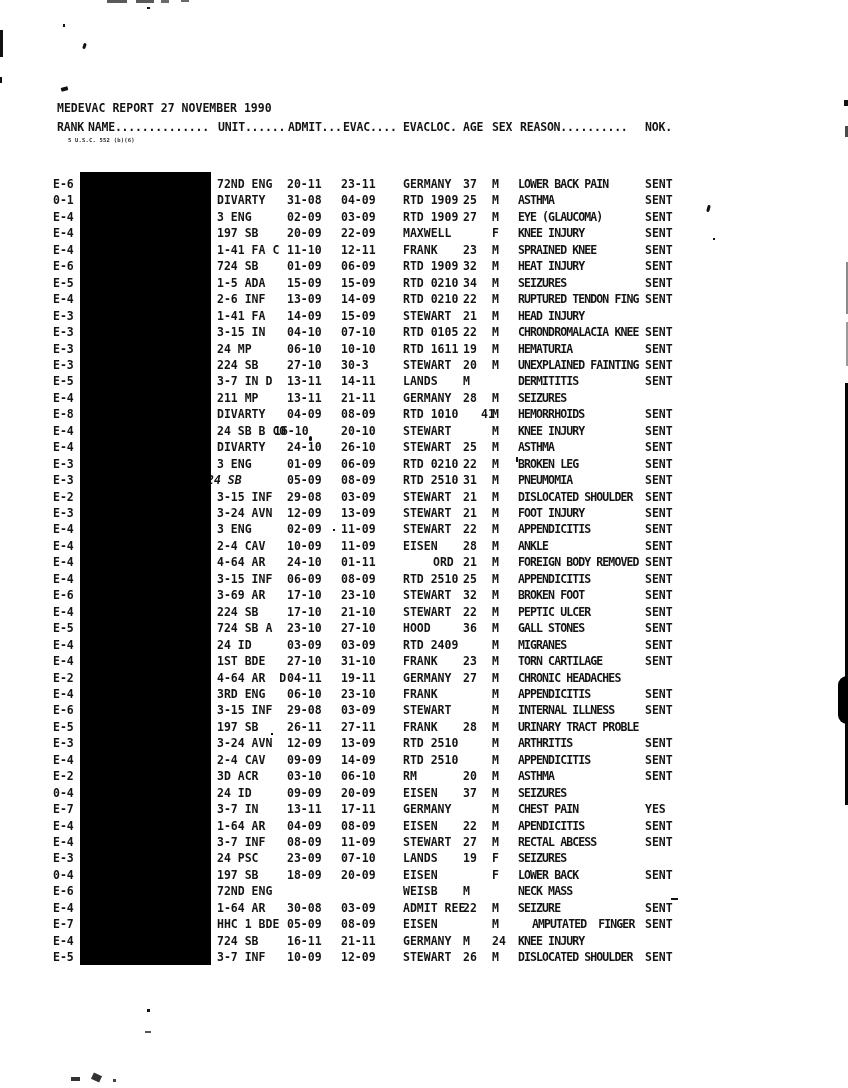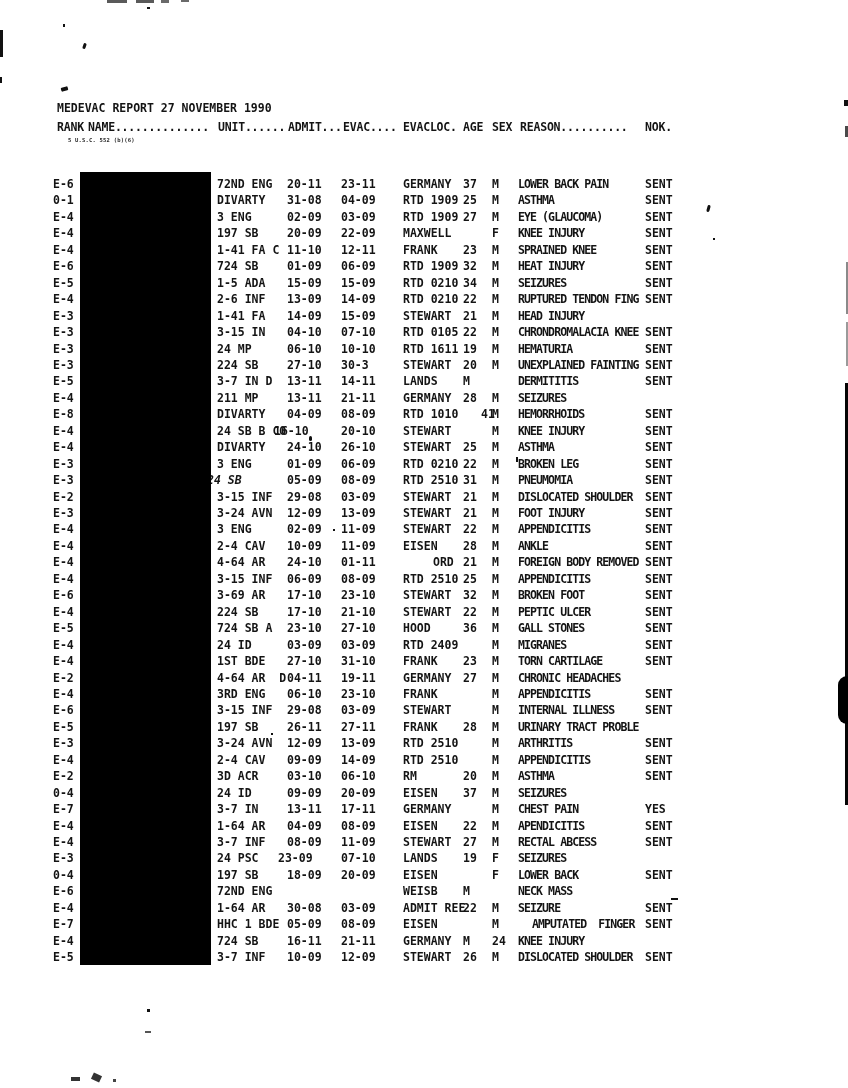--- a/index.html
+++ b/index.html
@@ -501,21 +501,21 @@
         <span class="cell cell-evac" style="left: 341px;">11-09</span>
         <span class="cell cell-evacloc" style="left: 403px;">STEWART</span>
         <span class="cell cell-age" style="left: 463px;">27</span>
         <span class="cell cell-sex" style="left: 492px;">M</span>
         <span class="cell cell-reason" style="left: 518px; text-align: center;">RECTAL ABCESS</span>
         <span class="cell cell-nok" style="left: 645px;">SENT</span>
       </div>
       <div class="row" style="top: 851.45px;">
         <span class="cell cell-rank" style="left: 53px;">E-3</span>
         <span class="cell cell-unit" style="left: 217px;">24 PSC</span>
-        <span class="cell cell-admit" style="left: 278px;">23-09</span>
+        <span class="cell cell-admit" style="left: 287px;">23-09</span>
         <span class="cell cell-evac" style="left: 341px;">07-10</span>
         <span class="cell cell-evacloc" style="left: 403px;">LANDS</span>
         <span class="cell cell-age" style="left: 463px;">19</span>
         <span class="cell cell-sex" style="left: 492px;">F</span>
         <span class="cell cell-reason" style="left: 518px;">SEIZURES</span>
         <span class="cell cell-nok" style="left: 645px;"></span>
       </div>
       <div class="row" style="top: 867.9px;">
         <span class="cell cell-rank" style="left: 53px;">0-4</span>
         <span class="cell cell-unit" style="left: 217px;">197 SB</span>

